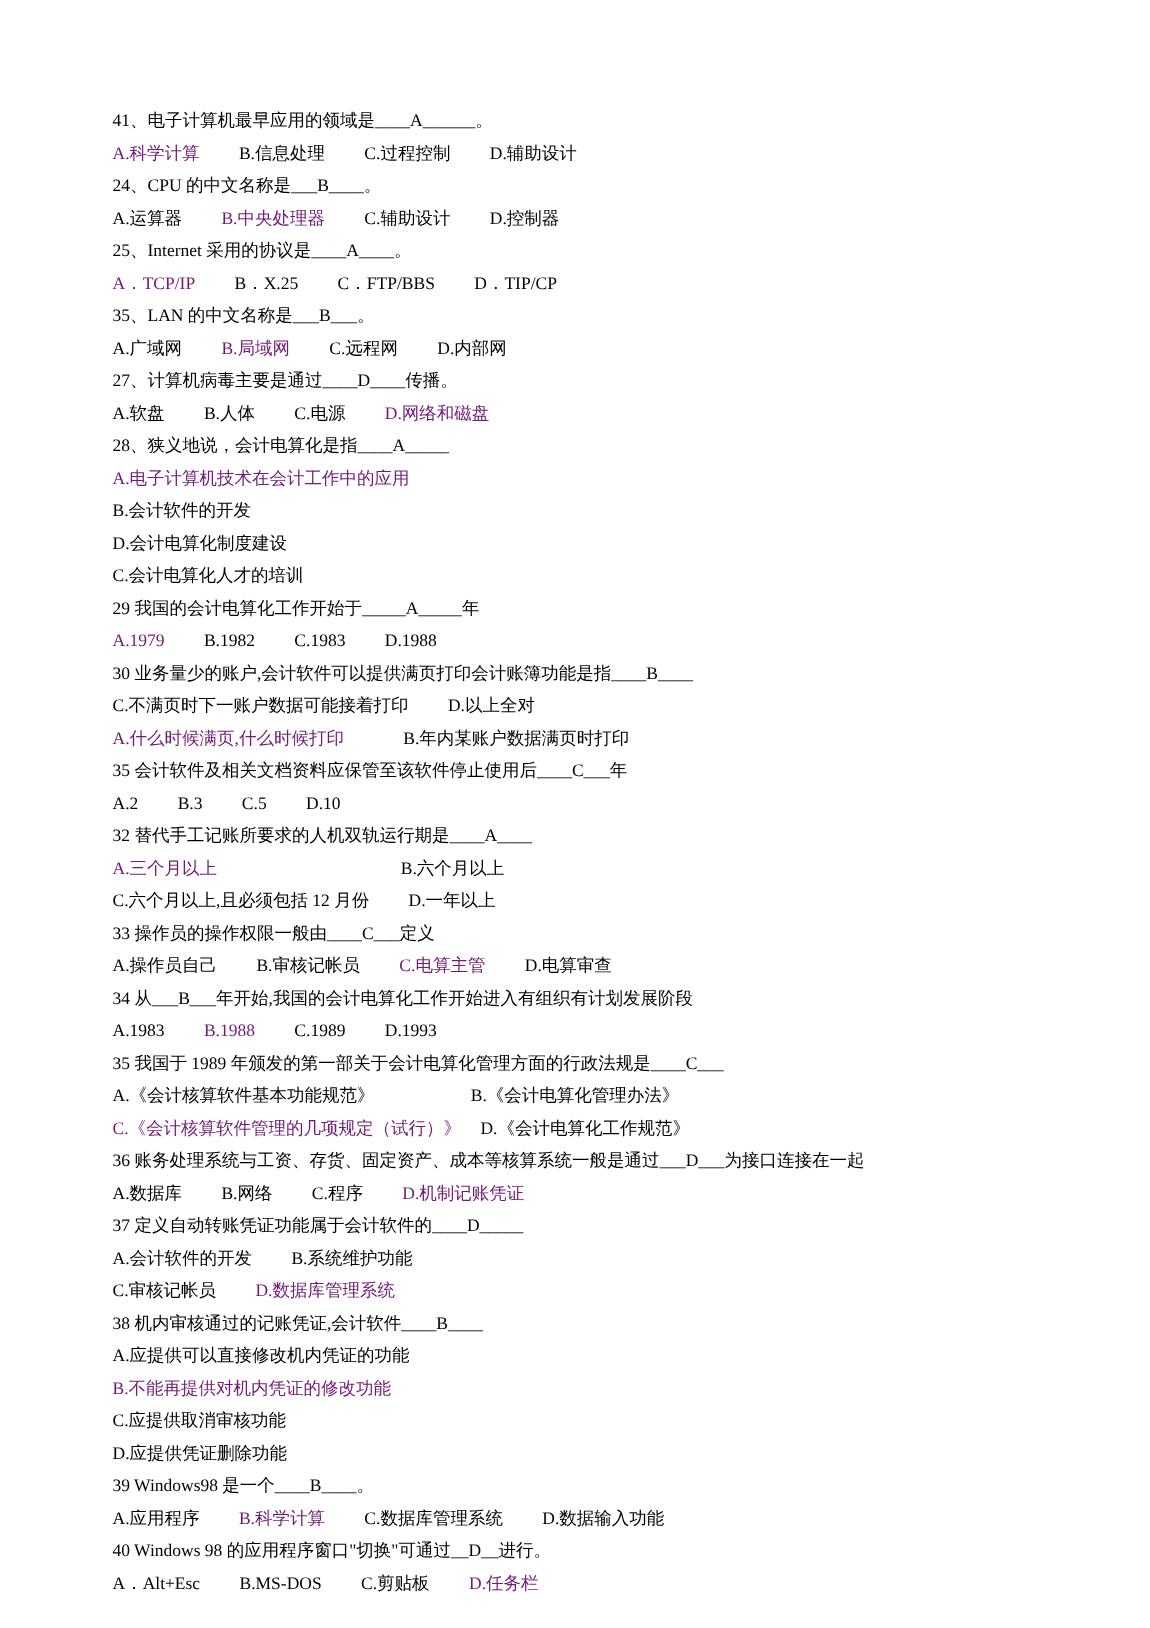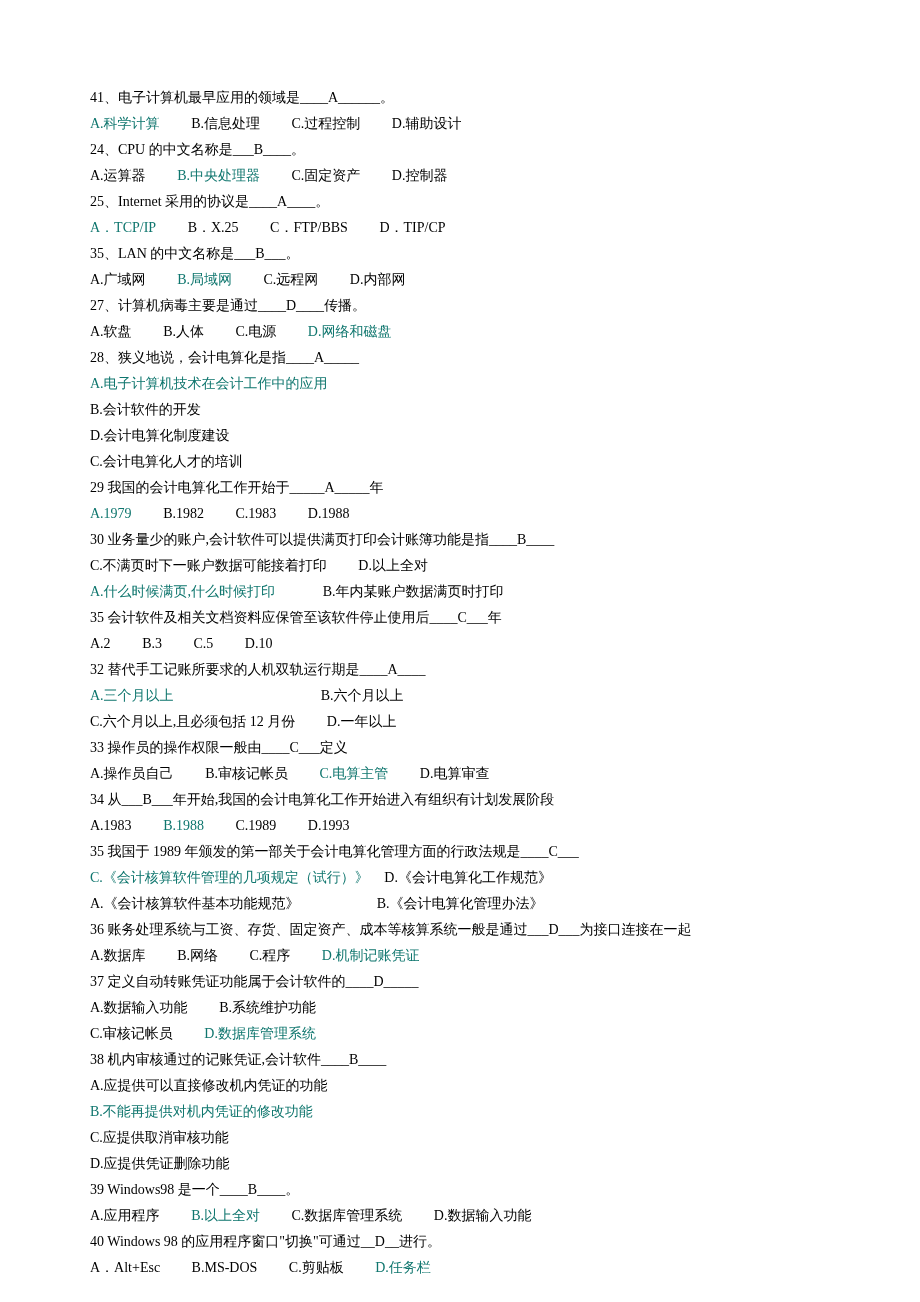--- a/index.html
+++ b/index.html
@@ -12,21 +12,21 @@
     width: 920px;
   }
   .page {
     padding: 85px 90px 40px 90px;
     line-height: 26px;
   }
   .line {
     white-space: nowrap;
   }
   .red {
-    color: #0f766e;
+    color: #701a75;
   }
   .footer {
     text-align: center;
     color: #2cb355;
     font-size: 14px;
     padding-top: 26px;
     font-family: "SimSun", "宋体", serif;
   }
   .seg {
     display: inline;
@@ -45,21 +45,21 @@
     <span class="seg red">A.科学计算</span><span class="gap-md"></span>
     <span class="seg">B.信息处理</span><span class="gap-md"></span>
     <span class="seg">C.过程控制</span><span class="gap-md"></span>
     <span class="seg">D.辅助设计</span>
   </div>
 
   <div class="line">24、CPU 的中文名称是___B____。</div>
   <div class="line">
     <span class="seg">A.运算器</span><span class="gap-md"></span>
     <span class="seg red">B.中央处理器</span><span class="gap-md"></span>
-    <span class="seg">C.固定资产</span><span class="gap-md"></span>
+    <span class="seg">C.辅助设计</span><span class="gap-md"></span>
     <span class="seg">D.控制器</span>
   </div>
 
   <div class="line">25、Internet 采用的协议是____A____。</div>
   <div class="line">
     <span class="seg red">A．TCP/IP</span><span class="gap-md"></span>
     <span class="seg">B．X.25</span><span class="gap-md"></span>
     <span class="seg">C．FTP/BBS</span><span class="gap-md"></span>
     <span class="seg">D．TIP/CP</span>
   </div>
@@ -134,57 +134,57 @@
   <div class="line">34 从___B___年开始,我国的会计电算化工作开始进入有组织有计划发展阶段</div>
   <div class="line">
     <span class="seg">A.1983</span><span class="gap-md"></span>
     <span class="seg red">B.1988</span><span class="gap-md"></span>
     <span class="seg">C.1989</span><span class="gap-md"></span>
     <span class="seg">D.1993</span>
   </div>
 
   <div class="line">35 我国于 1989 年颁发的第一部关于会计电算化管理方面的行政法规是____C___</div>
   <div class="line">
-    <span class="seg red">C.《会计核算软件管理的几项规定（试行）》</span><span class="gap-sm"></span>
-    <span class="seg">D.《会计电算化工作规范》</span>
-  </div>
-  <div class="line">
     <span class="seg">A.《会计核算软件基本功能规范》</span>
     <span style="display:inline-block;width:70px"></span>
     <span class="seg">B.《会计电算化管理办法》</span>
+  </div>
+  <div class="line">
+    <span class="seg red">C.《会计核算软件管理的几项规定（试行）》</span><span class="gap-sm"></span>
+    <span class="seg">D.《会计电算化工作规范》</span>
   </div>
 
   <div class="line">36 账务处理系统与工资、存货、固定资产、成本等核算系统一般是通过___D___为接口连接在一起</div>
   <div class="line">
     <span class="seg">A.数据库</span><span class="gap-md"></span>
     <span class="seg">B.网络</span><span class="gap-md"></span>
     <span class="seg">C.程序</span><span class="gap-md"></span>
     <span class="seg red">D.机制记账凭证</span>
   </div>
 
   <div class="line">37 定义自动转账凭证功能属于会计软件的____D_____</div>
   <div class="line">
-    <span class="seg">A.数据输入功能</span><span class="gap-md"></span>
+    <span class="seg">A.会计软件的开发</span><span class="gap-md"></span>
     <span class="seg">B.系统维护功能</span>
   </div>
   <div class="line">
     <span class="seg">C.审核记帐员</span><span class="gap-md"></span>
     <span class="seg red">D.数据库管理系统</span>
   </div>
 
   <div class="line">38 机内审核通过的记账凭证,会计软件____B____</div>
   <div class="line"><span class="seg">A.应提供可以直接修改机内凭证的功能</span></div>
   <div class="line"><span class="seg red">B.不能再提供对机内凭证的修改功能</span></div>
   <div class="line"><span class="seg">C.应提供取消审核功能</span></div>
   <div class="line"><span class="seg">D.应提供凭证删除功能</span></div>
 
   <div class="line">39 Windows98 是一个____B____。</div>
   <div class="line">
     <span class="seg">A.应用程序</span><span class="gap-md"></span>
-    <span class="seg red">B.以上全对</span><span class="gap-md"></span>
+    <span class="seg red">B.科学计算</span><span class="gap-md"></span>
     <span class="seg">C.数据库管理系统</span><span class="gap-md"></span>
     <span class="seg">D.数据输入功能</span>
   </div>
 
   <div class="line">40 Windows 98 的应用程序窗口"切换"可通过__D__进行。</div>
   <div class="line">
     <span class="seg">A．Alt+Esc</span><span class="gap-md"></span>
     <span class="seg">B.MS-DOS</span><span class="gap-md"></span>
     <span class="seg">C.剪贴板</span><span class="gap-md"></span>
     <span class="seg red">D.任务栏</span>

